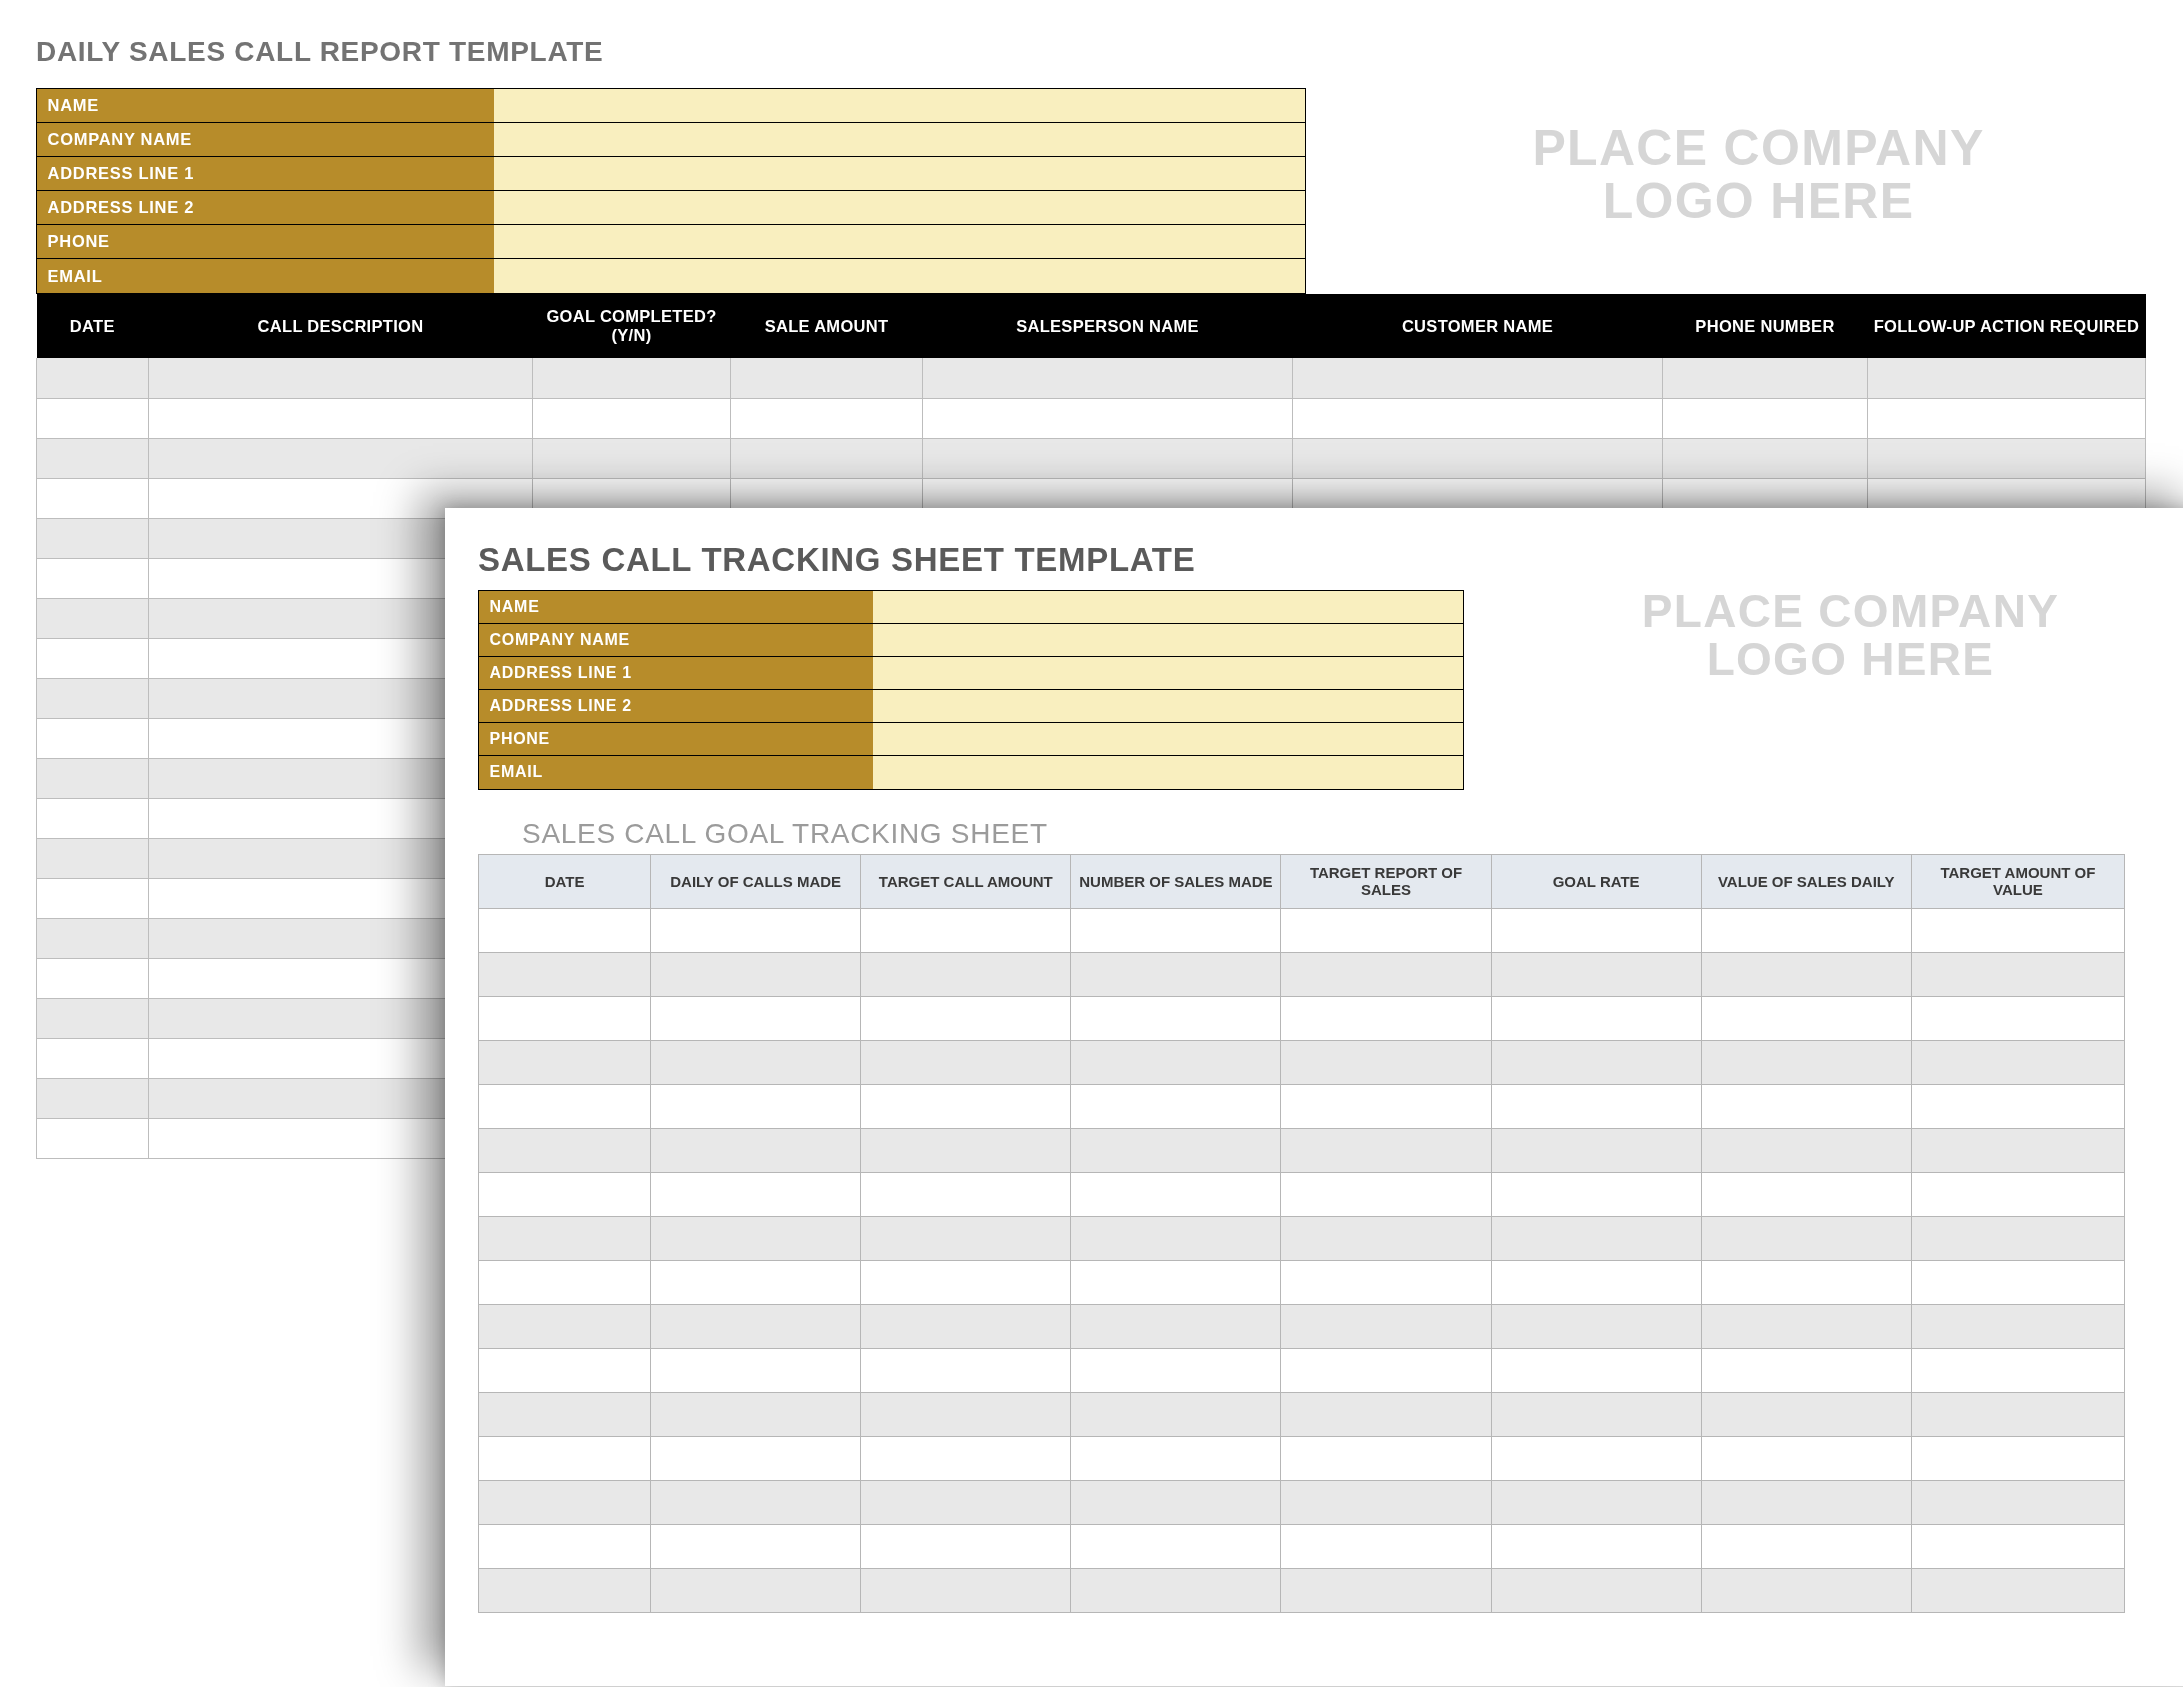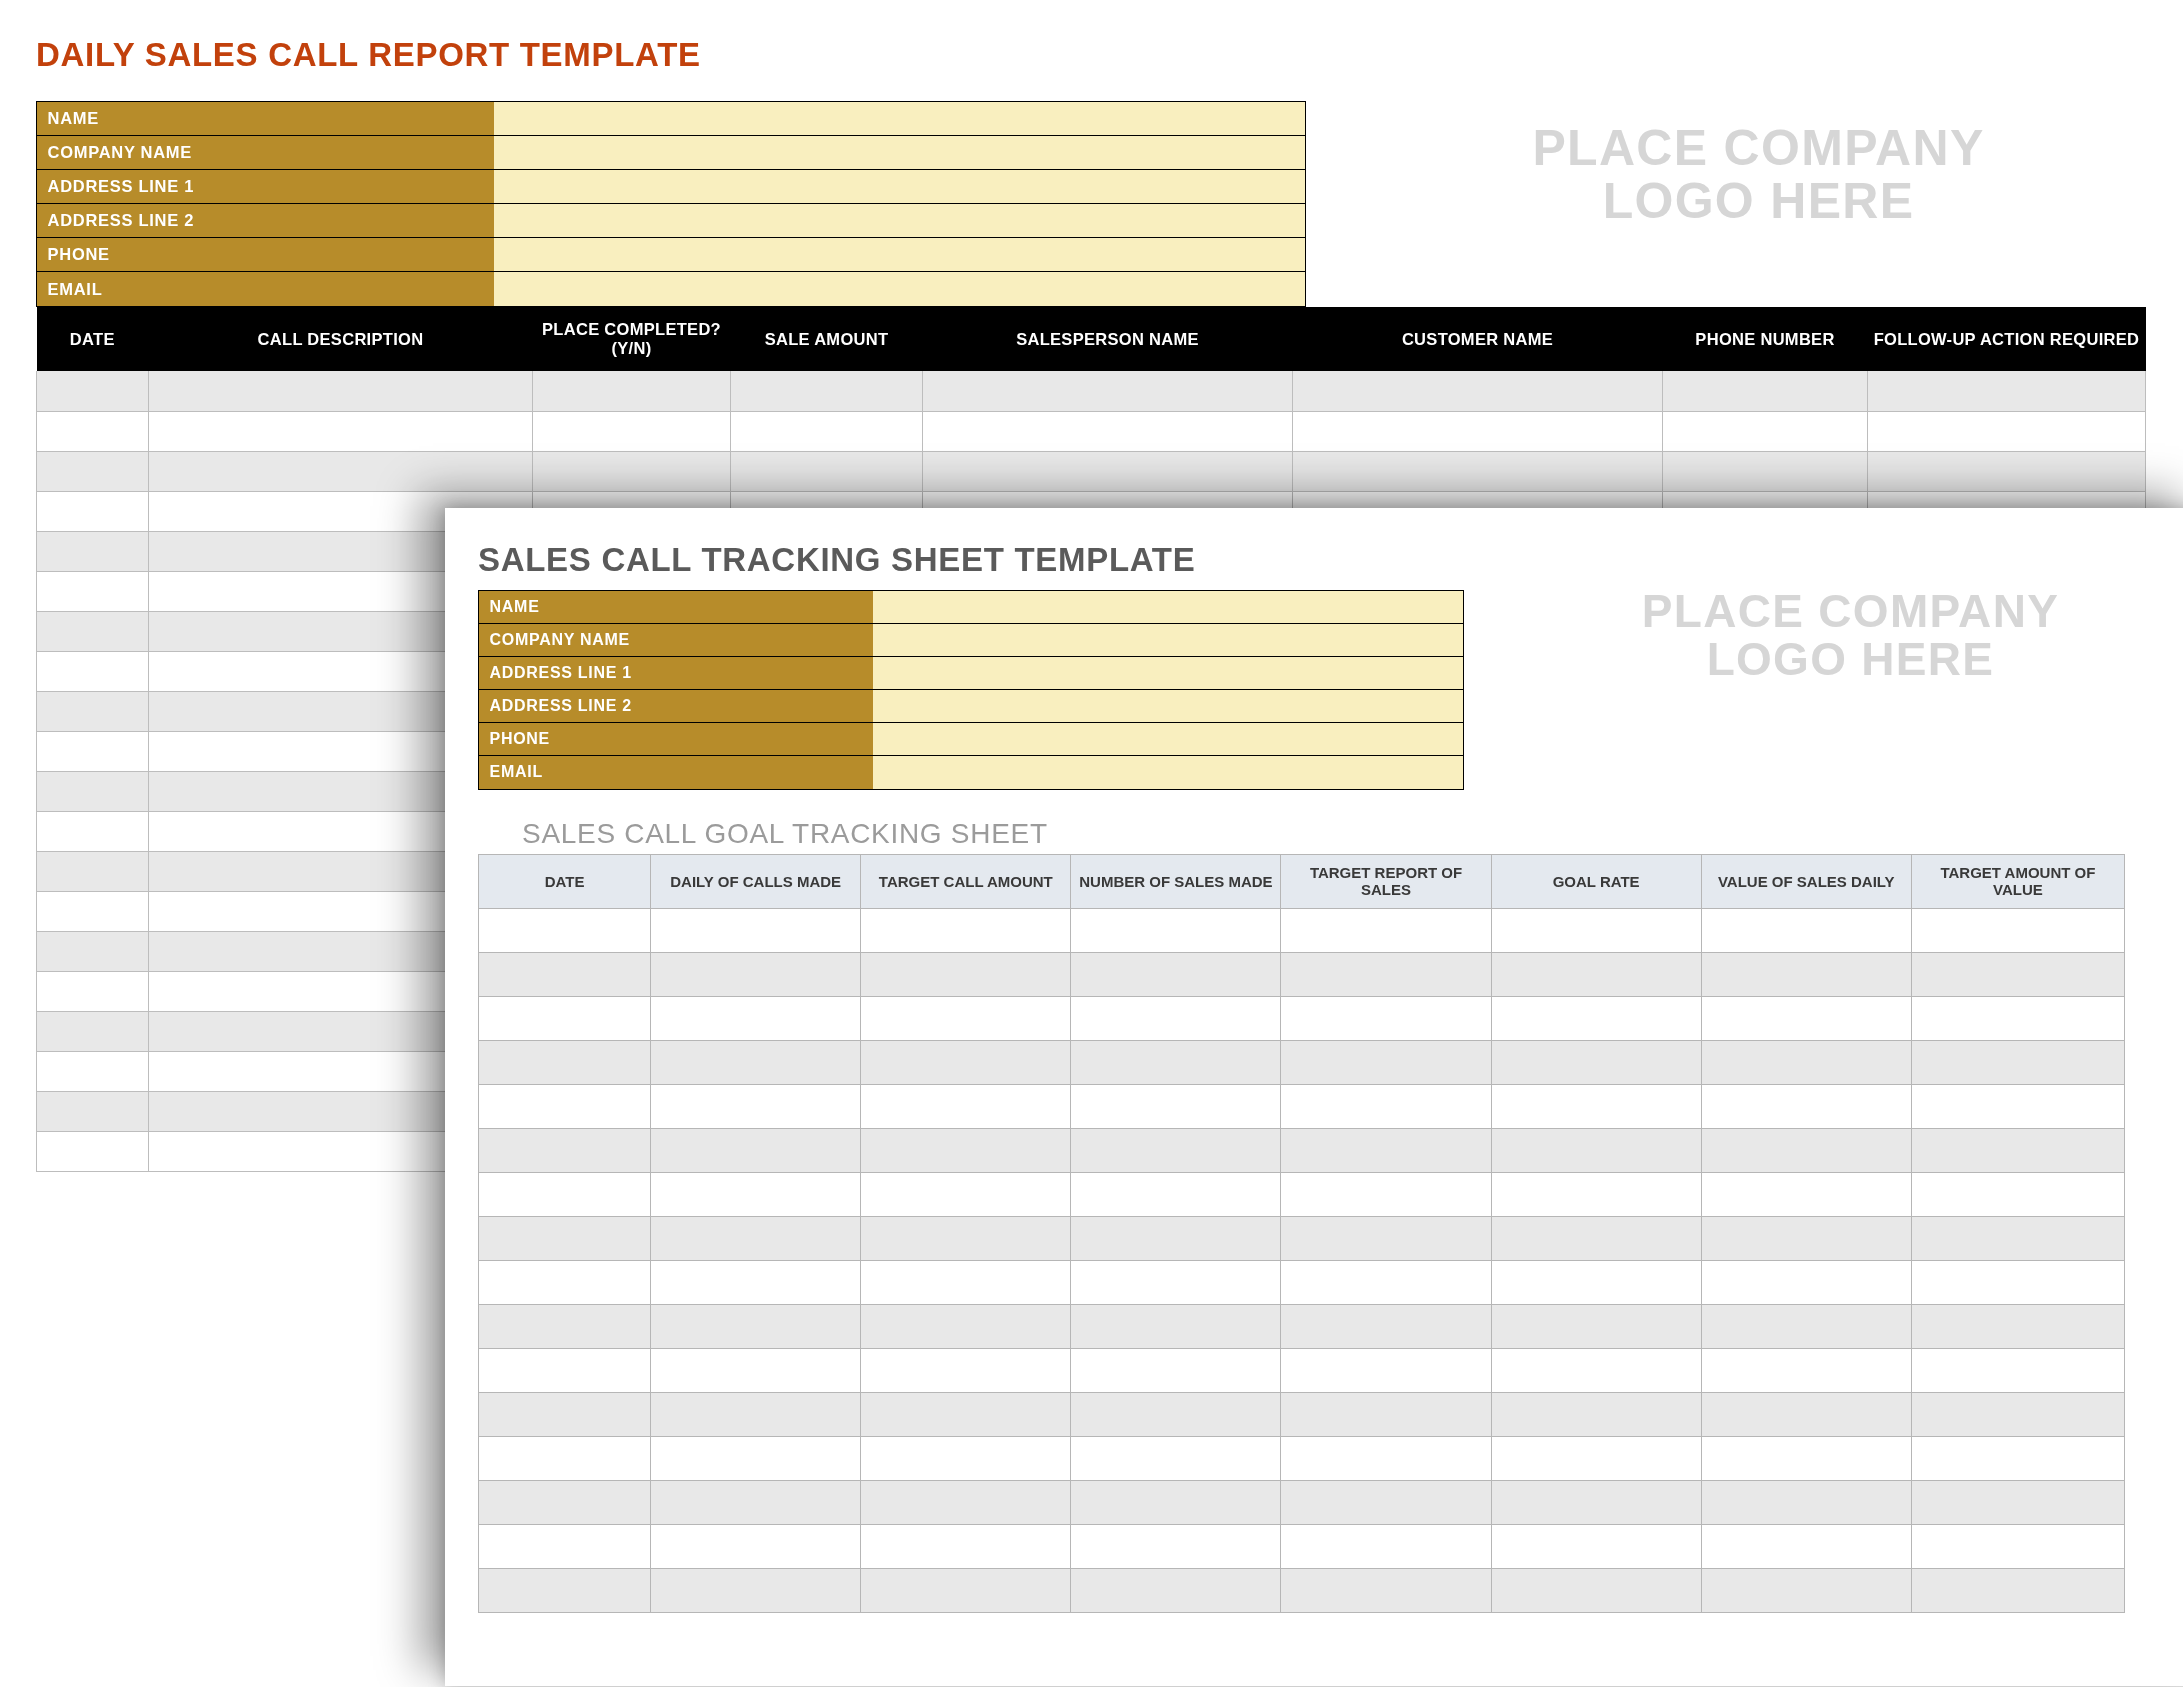--- a/index.html
+++ b/index.html
@@ -15,25 +15,25 @@
   }
 
   
   .back-sheet {
     position: absolute;
     left: 36px;
     top: 36px;
     width: 2110px;
   }
   .back-title {
-    font-size: 33px;
+    font-size: 28px;
     font-weight: 700;
-    color: #c2410c;
+    color: #737373;
     letter-spacing: 0.7px;
-    margin-bottom: 27px;
+    margin-bottom: 20px;
     font-stretch: condensed;
     font-family: "Arial Narrow", Arial, sans-serif;
   }
   .info-box {
     display: flex;
     width: 1270px;
     border: 1.3px solid #000;
   }
   .info-labels {
     display: flex;
@@ -275,21 +275,21 @@
         <col class="bc-amt">
       <col class="bc-sp">
         <col class="bc-cust">
         <col class="bc-phone">
         <col class="bc-follow">
     </colgroup>
     <thead>
       <tr>
         <th>DATE</th>
         <th>CALL DESCRIPTION</th>
-        <th>PLACE COMPLETED? (Y/N)</th>
+        <th>GOAL COMPLETED? (Y/N)</th>
         <th>SALE AMOUNT</th>
         <th>SALESPERSON NAME</th>
         <th>CUSTOMER NAME</th>
         <th>PHONE NUMBER</th>
         <th>FOLLOW-UP ACTION REQUIRED</th>
       </tr>
     </thead>
     <tbody id="back-tbody">
         <tr>
           <td></td>

